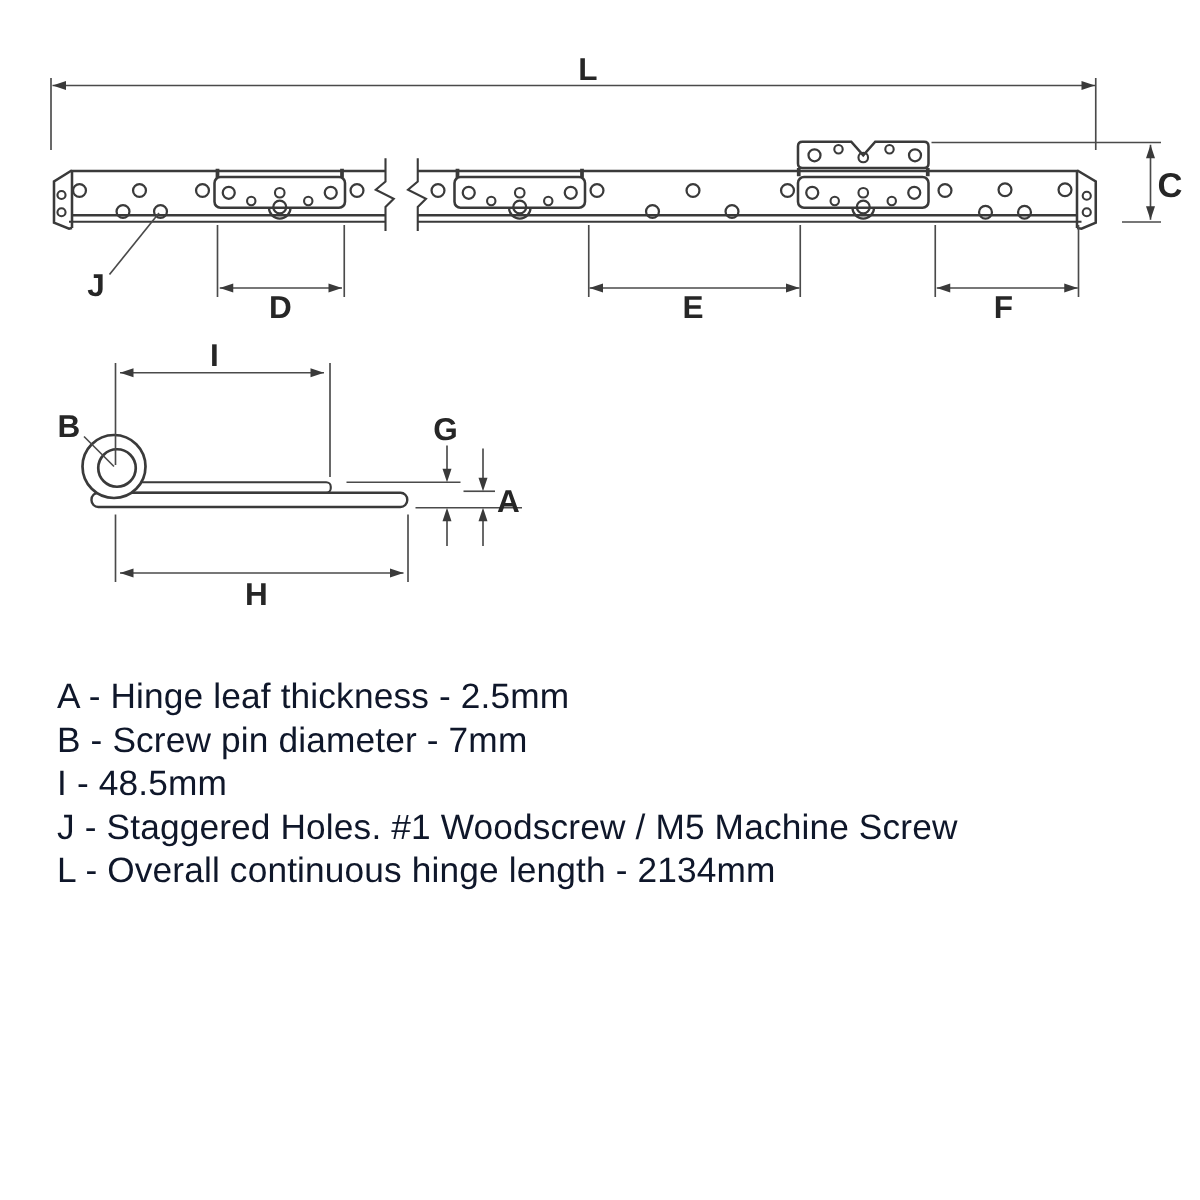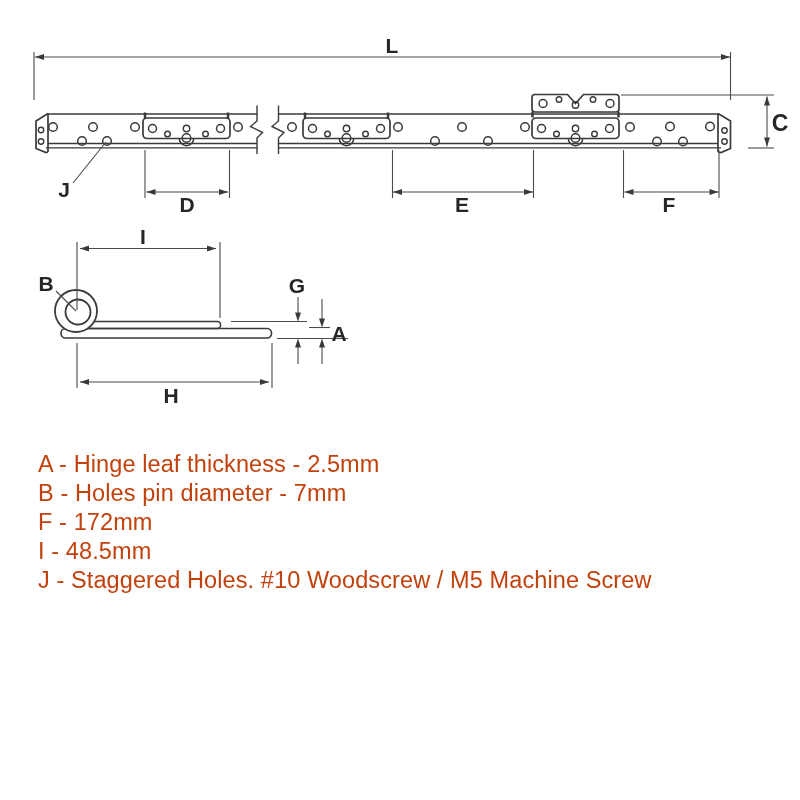--- a/index.html
+++ b/index.html
@@ -1,19 +1,19 @@
 <!DOCTYPE html>
 <html><head>
 <meta charset="utf-8">
 <style>
   html,body{margin:0;padding:0;}
   body{width:800px;height:800px;background:#ffffff;font-family:"Liberation Sans",sans-serif;}
   .page{position:relative;width:800px;height:800px;background:#ffffff;overflow:hidden;}
   .drawing{position:absolute;left:0;top:0;}
-  .legend{position:absolute;left:38px;top:450px;color:#c2410c;font-size:23.5px;line-height:29px;
+  .legend{position:absolute;left:38px;top:450px;color:#0f172a;font-size:23.5px;line-height:29px;
           font-family:"Liberation Sans",sans-serif;letter-spacing:0.1px;white-space:nowrap;}
   .legend div{height:29px;}
   svg text{font-family:"Liberation Sans",sans-serif;font-weight:700;fill:#262626;}
 </style>
 </head>
 <body>
 
 <div class="page">
 
 <svg class="drawing" width="800" height="440" viewBox="0 0 800 440">
@@ -223,19 +223,19 @@
     <line x1="322" y1="299" x2="322" y2="319"></line>
     <polygon points="322,327.5 319,318.5 325,318.5" fill="#3a3a3a" stroke="none"></polygon>
     <line x1="322" y1="347" x2="322" y2="364"></line>
     <polygon points="322,338.5 319,347.5 325,347.5" fill="#3a3a3a" stroke="none"></polygon>
   </g>
   <text x="339" y="341" font-size="21" text-anchor="middle">A</text>
 </svg>
 
   <div class="legend">
     <div>A - Hinge leaf thickness - 2.5mm</div>
-    <div>B - Holes pin diameter - 7mm</div>
-    <div>F - 172mm</div>
+    <div>B - Screw pin diameter - 7mm</div>
     <div>I - 48.5mm</div>
-    <div>J - Staggered Holes. #10 Woodscrew / M5 Machine Screw</div>
+    <div>J - Staggered Holes. #1 Woodscrew / M5 Machine Screw</div>
+    <div>L - Overall continuous hinge length - 2134mm</div>
   </div>
 
 </div>
 
 </body></html>

